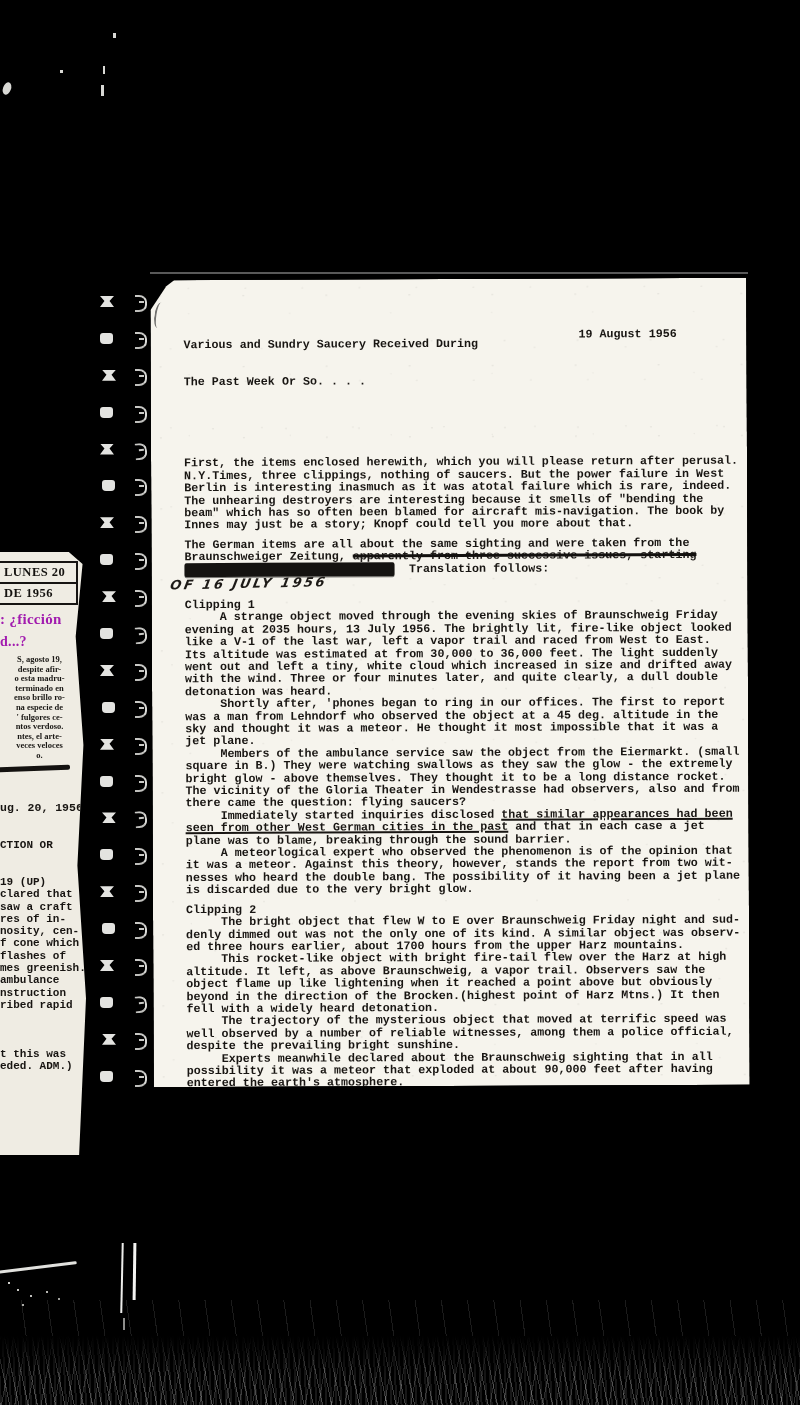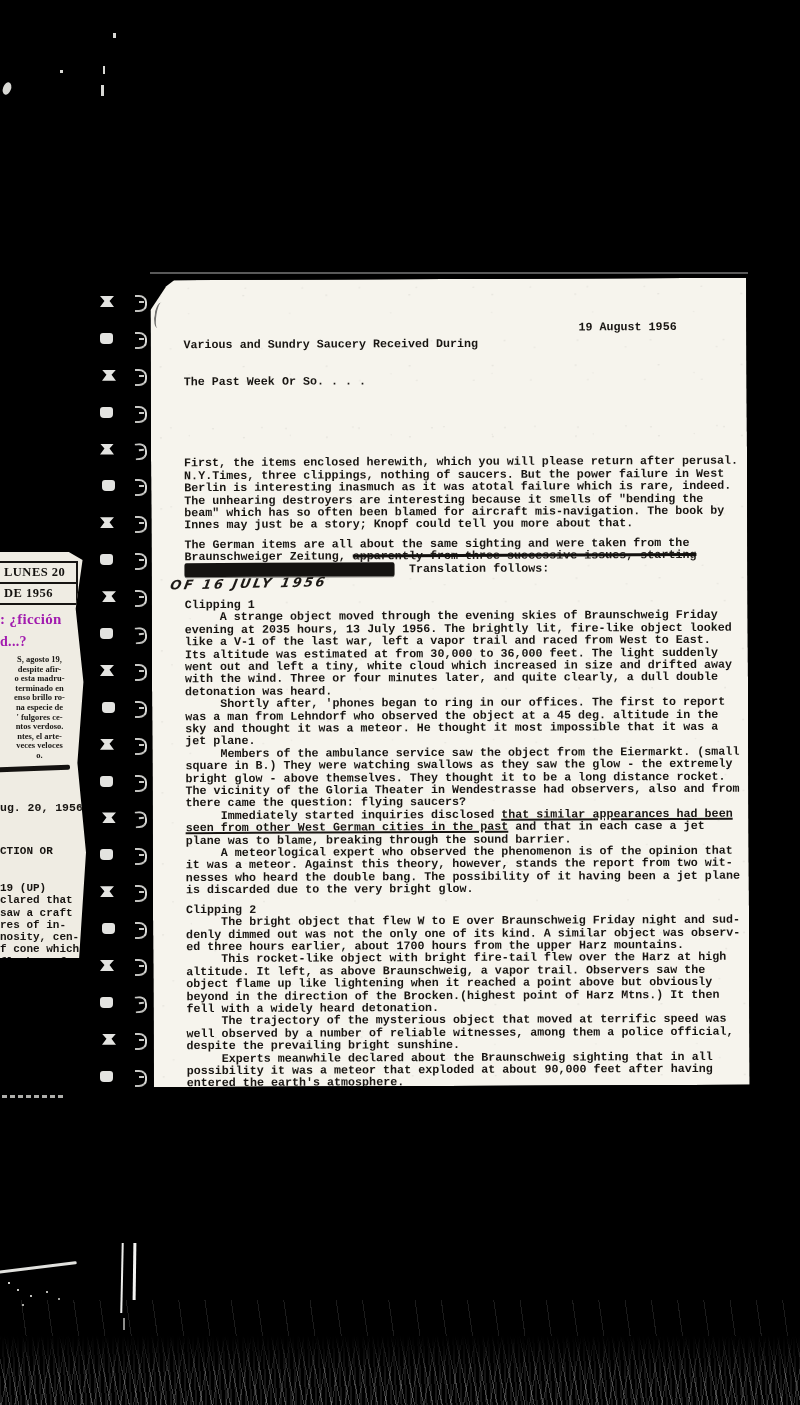--- a/index.html
+++ b/index.html
@@ -19,52 +19,52 @@
       radial-gradient(circle at 22% 87%, rgba(0,0,0,.10) 0 .5px, transparent 1.1px);
     background-size:83px 71px,57px 93px,101px 61px,73px 87px,91px 79px;}
   .corner-mark{position:absolute;left:4px;top:22px;width:8px;height:26px;
          border-left:2px solid #2a2a2a;border-radius:50% 0 0 50%/50% 0 0 50%;
          transform:rotate(9deg);opacity:.65;}
 
   .doc-text{position:absolute;left:33px;top:9px;width:563px;
             font:700 11.7px/12.4px "Liberation Mono",monospace;
             color:#181512;white-space:pre;}
   .doc-header{position:relative;margin-bottom:7px;}
-  .doc-date{position:absolute;left:395px;top:9px;}
+  .doc-date{position:absolute;left:395px;top:16px;}
   .para{margin:0 0 7px 0;}
   .line{min-height:12.4px;}
   .s{text-decoration:line-through;text-decoration-thickness:3px;text-decoration-color:#13110f;color:#201d1a;}
   .u{text-decoration:underline;text-decoration-thickness:1.8px;text-underline-offset:1px;}
   .r{background:#151311;color:transparent;border-radius:2px;box-shadow:0 1px 0 rgba(0,0,0,.5);}
   .x{background:#1a1713;color:#4a443c;}
   .hw{display:inline-block;margin-left:-14px;transform:skewX(-12deg) rotate(-1deg);
       font:italic 700 13px/16px "DejaVu Sans",sans-serif;letter-spacing:2.5px;color:#1d1a17;}
   .hwa{position:relative;display:inline-block;width:0;overflow:visible;}
   .hwa > span{position:absolute;left:0;top:-11px;white-space:nowrap;
       font:italic 700 10.5px "DejaVu Sans",sans-serif;letter-spacing:1px;
       transform:skewX(-10deg);color:#1d1a17;}
   .footer-line{padding-left:427px;margin-top:2px;}
 
   
-  .left-strip{position:absolute;left:0;top:552px;width:86px;height:406px;background:#efece3;
+  .left-strip{position:absolute;left:0;top:552px;width:86px;height:603px;background:#efece3;
       clip-path:polygon(0 0,80% 0,96% 2%,88% 14%,97% 32%,90% 52%,100% 74%,92% 100%,0 100%);}
   .es-box{border:2px solid #161412;border-left:none;margin:0 8px 0 -4px;
       font:700 12.5px/15px "Liberation Serif",serif;color:#151310;
       padding:2px 4px 2px 8px;letter-spacing:.5px;white-space:nowrap;}
   .es-box.second{margin-top:-2px;}
   .es-headline{margin:7px 6px 0 0;font:700 15px/15px "Liberation Serif",serif;
       color:#a21caf;letter-spacing:.3px;white-space:nowrap;}
   .es-headline.l2{font-size:14px;}
   .es-body{margin-top:6px;padding-right:7px;text-align:center;
       font:700 8.5px/9.6px "Liberation Serif",serif;color:#1a1815;}
   .smudge{height:5px;width:72px;margin:5px 0 0 -2px;background:#141210;
       transform:skewY(-2deg);border-radius:2px;}
   .typed{margin-top:7px;font:700 11px/12.3px "Liberation Mono",monospace;color:#171411;white-space:pre;}
   .typed .dateline{font-size:11.5px;}
-  .typed .caption{margin-top:6px;}
+  .typed .caption{}
   .typed .frag-block{}
   .typed .frag-block2{margin-top:12px;}
 
   
   .rings{position:absolute;left:98px;top:294px;width:60px;}
   .ring{position:relative;height:36.9px;}
   .ring .blob{position:absolute;left:2px;top:2px;width:14px;height:11px;background:#e3e3e0;
       clip-path:polygon(0 0,100% 0,68% 45%,100% 100%,0 100%,32% 45%);}
   .ring:nth-child(even) .blob{clip-path:none;border-radius:3px 3px 4px 4px;width:13px;}
   .ring:nth-child(3n) .blob{transform:translateX(2px);}

